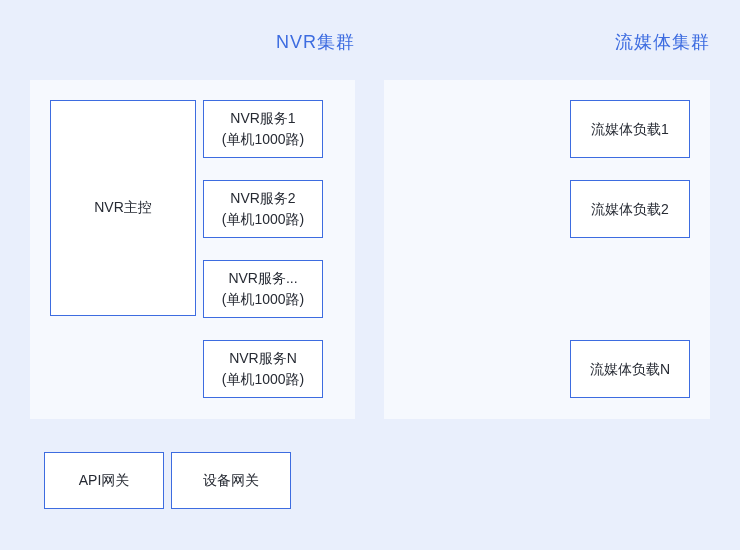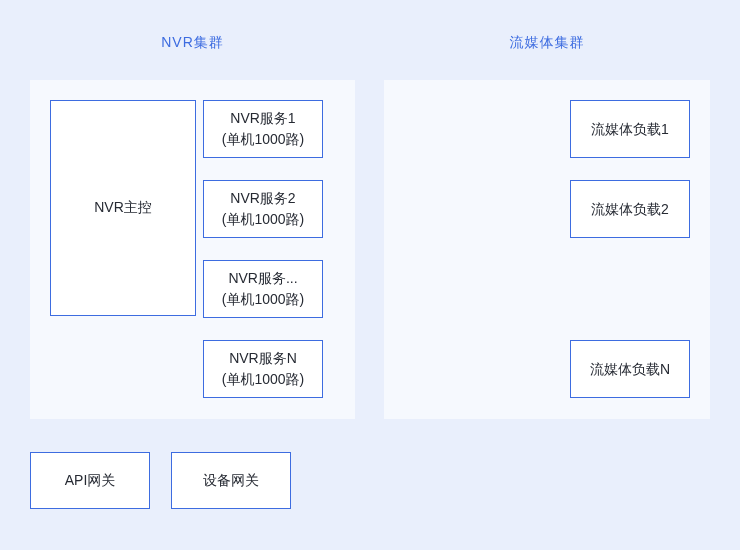--- a/index.html
+++ b/index.html
@@ -4,21 +4,21 @@
 <style>
   html,body{margin:0;padding:0}
   body{
     position:relative;width:740px;height:550px;overflow:hidden;
     background:var(--page-bg,#e9effc);
     font-family:"Liberation Sans","DejaVu Sans",sans-serif;
     color:var(--text-color,#262a33);
   }
   .cluster-title{
     position:absolute;top:31px;height:22px;line-height:22px;
-    text-align:center;font-size:14px;font-weight:500;letter-spacing:1px;
+    text-align:right;font-size:18px;font-weight:500;letter-spacing:1px;
     color:var(--accent,#3d6ce0);
   }
   .panel{
     position:absolute;top:80px;height:339px;
     background:var(--panel-bg,#f6f9fe);
   }
   .box{
     background:var(--box-bg,#ffffff);
     border:1px solid var(--accent,#3d6ce0);
     box-sizing:border-box;
@@ -66,16 +66,16 @@
       <span>流媒体负载1</span>
     </div>
     <div class="box node n2">
       <span>流媒体负载2</span>
     </div>
     <div class="box node n4">
       <span>流媒体负载N</span>
     </div>
   </div>
 
-  <div class="box gateway" style="left:30px">API网关</div>
+  <div class="box gateway" style="left:44px">API网关</div>
   <div class="box gateway" style="left:171px">设备网关</div>
 
 </div>
 
 </body></html>

